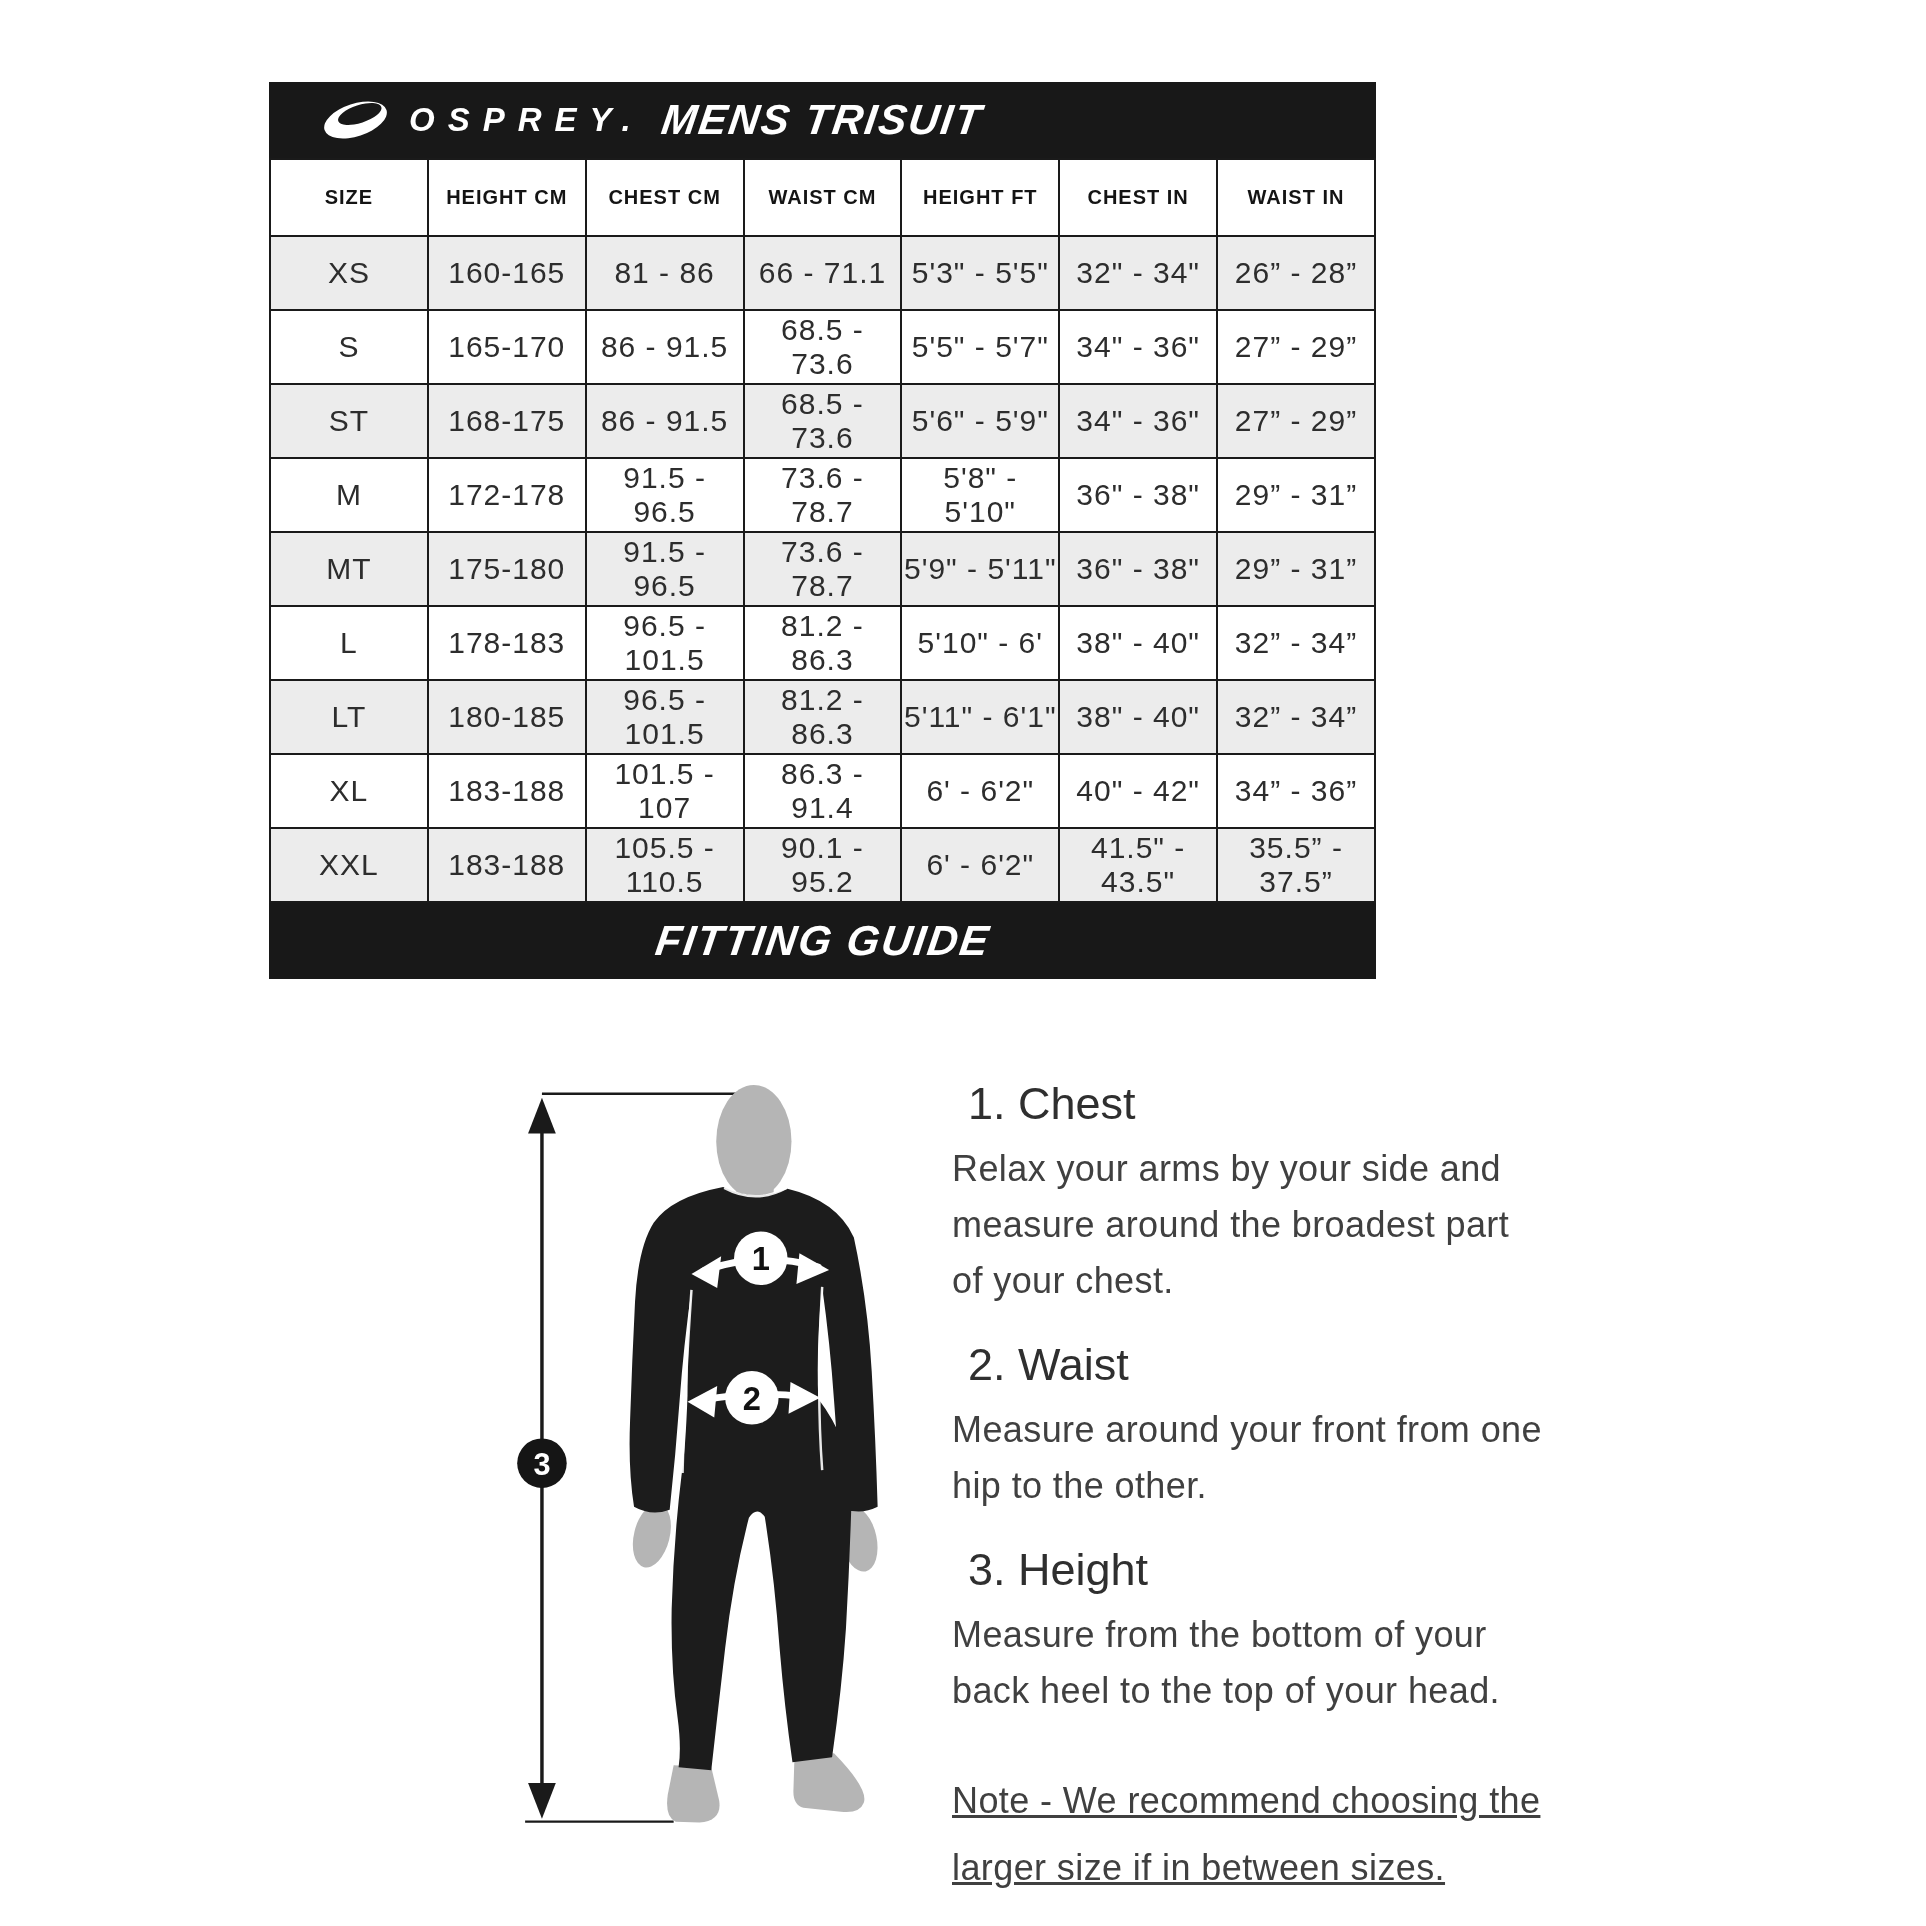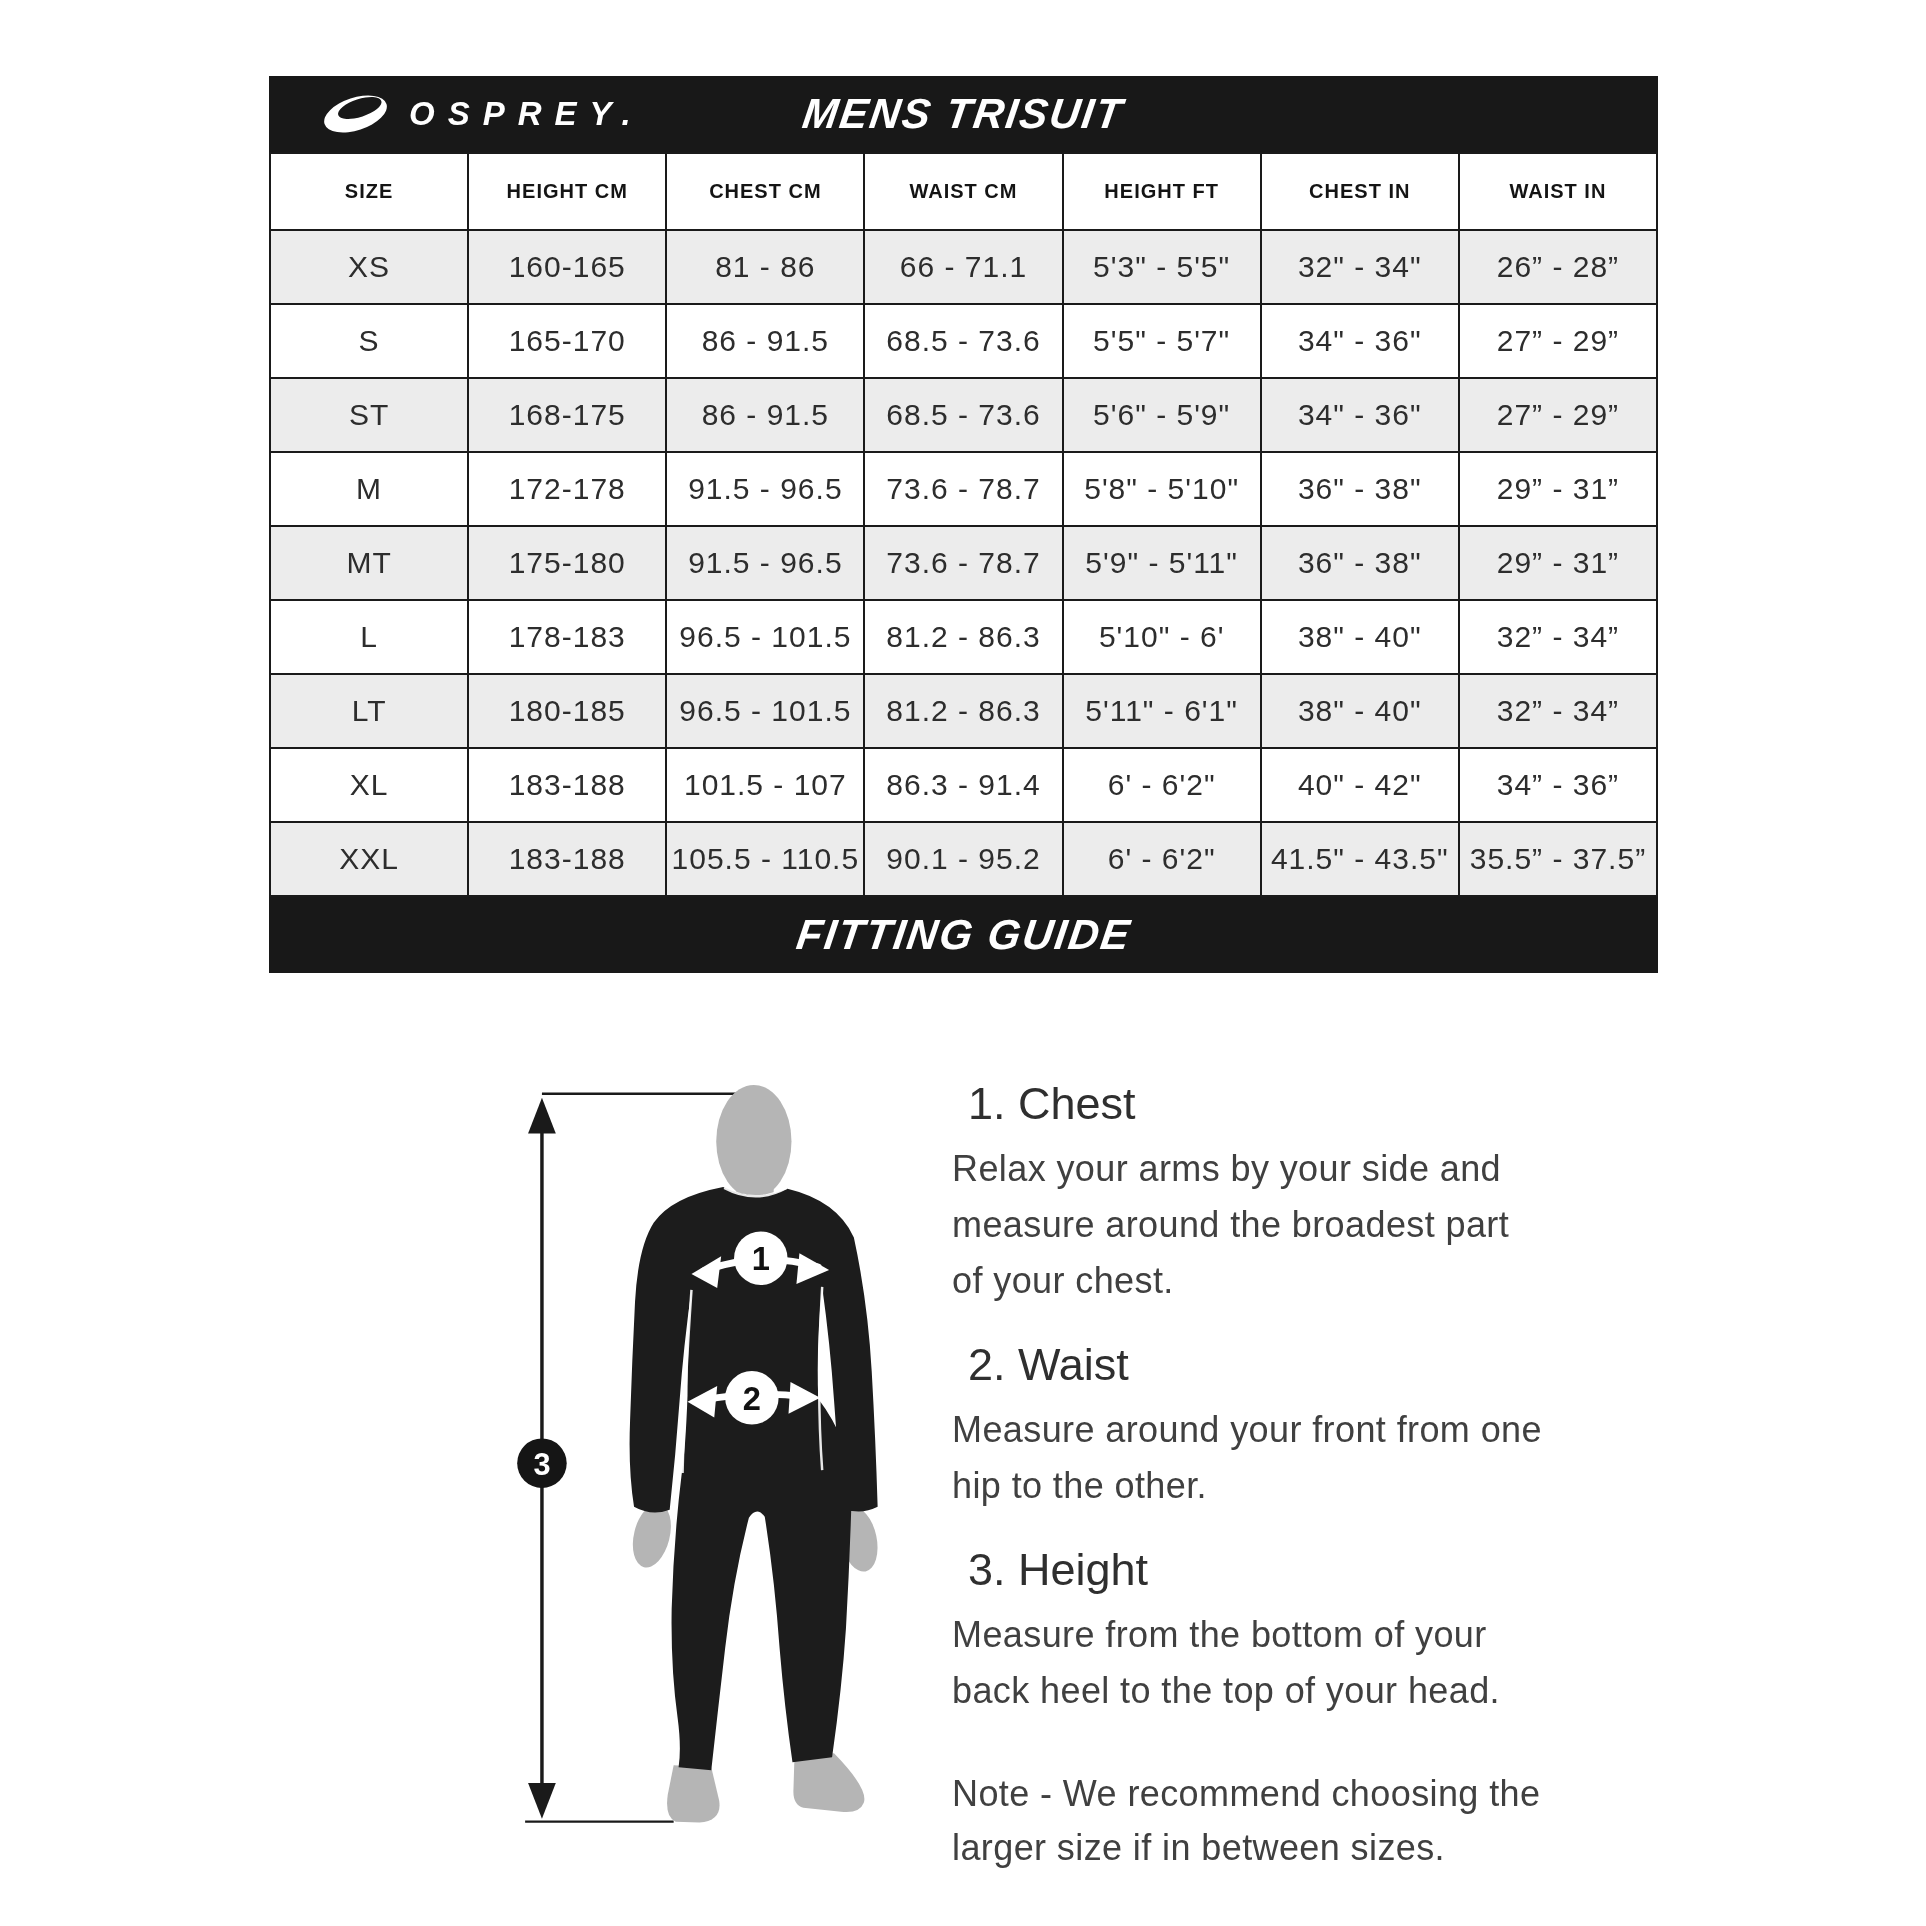--- a/index.html
+++ b/index.html
@@ -1,39 +1,39 @@
 <!DOCTYPE html>
 <html><head>
 <meta charset="utf-8">
 <style>
   html,body{margin:0;padding:0;background:#ffffff;}
   .page{
     position:relative;width:1927px;height:1927px;background:#ffffff;
     font-family:"Liberation Sans",sans-serif;overflow:hidden;
   }
   
-  .sheet{position:absolute;left:269px;top:76px;width:1389px;}
+  .sheet{position:absolute;left:269px;top:82px;width:1107px;}
   .bar{position:relative;height:76px;background:#181818;display:flex;align-items:center;justify-content:center;}
   .brand{position:absolute;left:51px;top:0;height:100%;display:flex;align-items:center;gap:16px;}
   .brand-text{color:#ffffff;font-style:italic;font-weight:700;font-size:33px;letter-spacing:13px;}
   .bar-title{color:#ffffff;font-style:italic;font-weight:700;font-size:42px;letter-spacing:2px;transform:skewX(-8deg);}
   table.size-table{width:100%;border-collapse:collapse;table-layout:fixed;}
   .size-table th,.size-table td{
     border:2px solid #1a1a1a;text-align:center;vertical-align:middle;background:#ffffff;
   }
   .size-table th{height:73px;font-size:20px;font-weight:700;letter-spacing:1px;color:#141414;}
   .size-table td{height:70px;font-size:30px;color:#2d2d2d;letter-spacing:1px;}
   .size-table tr.alt td{background:#ececec;}
   
   .figure-svg{position:absolute;left:426px;top:1074px;width:525px;height:812px;}
   .guide-text{position:absolute;left:952px;top:1074px;width:594px;color:#404040;}
   .guide-h{font-size:45px;line-height:59px;color:#2f2f2f;margin:0 0 8px 16px;}
   .guide-p{font-size:36px;line-height:56px;letter-spacing:0.4px;margin:0 0 26px 0;}
   .guide-h.mt{margin-top:22px;}
-  .guide-note{font-size:36px;line-height:54px;letter-spacing:0.4px;margin:48px 0 0 0;}
+  .guide-note{font-size:36px;line-height:67px;letter-spacing:0.4px;margin:48px 0 0 0;text-decoration:underline;}
 </style>
 </head>
 <body>
 
 <div class="page">
 
   <div class="sheet">
 
     <div class="bar">
       <div class="brand">

